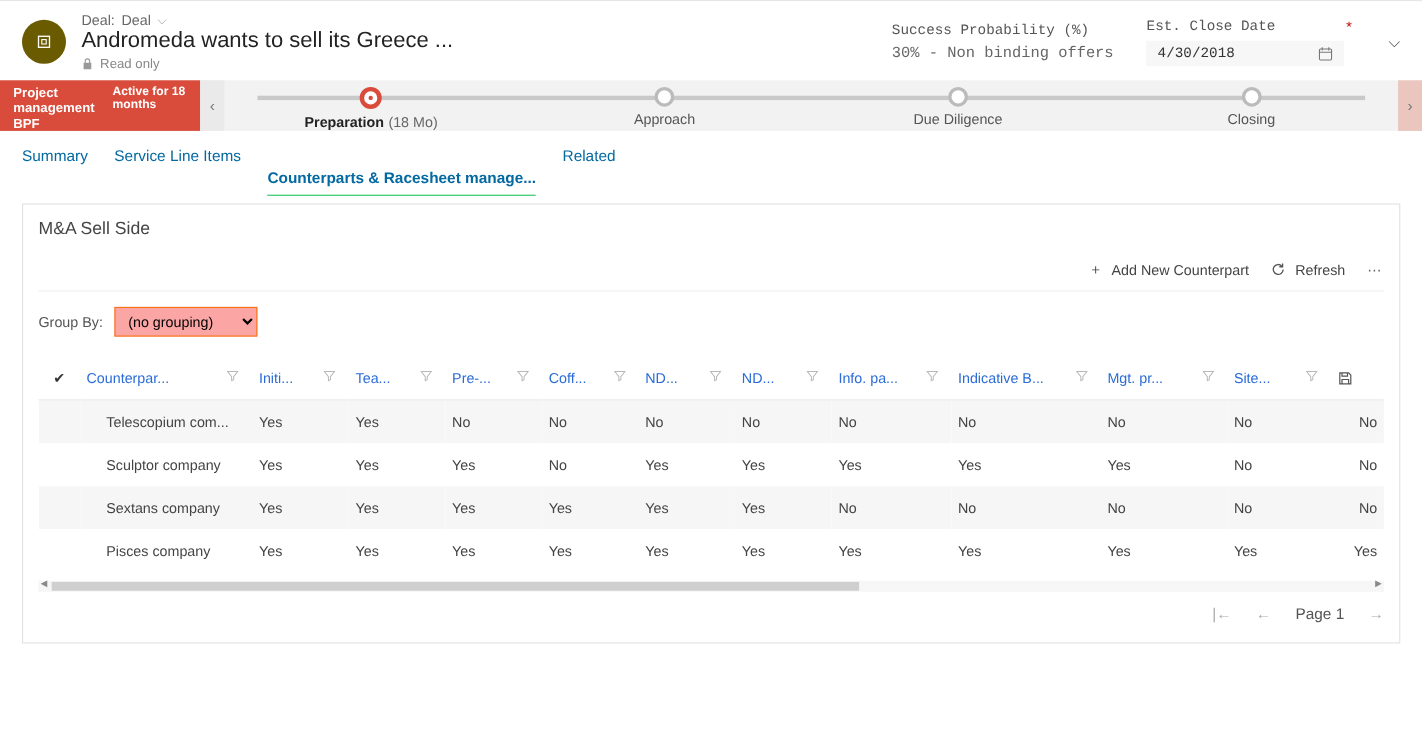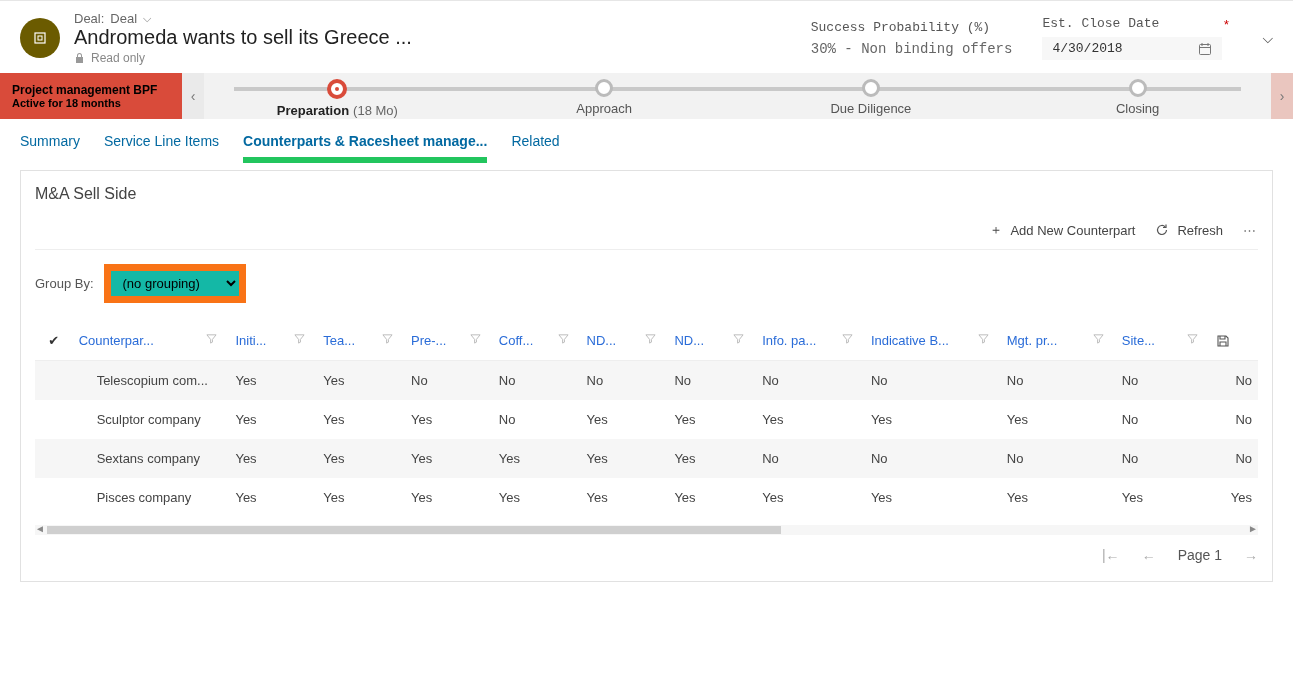--- a/index.html
+++ b/index.html
@@ -89,25 +89,25 @@
   
   .process-bar {
     display: flex;
     align-items: stretch;
     background: #f2f2f2;
     height: 46px;
     margin-top: 4px;
   }
   .process-flag {
     background: #d94b3a;
-    color: #000000;
+    color: #ffffff;
     padding: 4px 12px;
     width: 182px;
     display: flex;
-    flex-direction: column;
+    flex-direction: row;
     justify-content: center;
   }
   .process-flag .pf-title { font-size: 12px; font-weight: 600; }
   .process-flag .pf-sub { font-size: 11px; font-weight: bold; }
   .process-nav {
     width: 22px;
     background: #eaeaea;
     color: #777;
     display: flex;
     align-items: center;
@@ -179,21 +179,22 @@
     margin-bottom: 6px;
   }
   .tab {
     padding-bottom: 8px;
     color: #0369a1;
     font-size: 14px;
     cursor: pointer;
   }
   .tab.active {
     font-weight: 600;
-    border-bottom: 6px solid #22c55e;
+    border-bottom: 1px solid #22c55e;
+    margin-top: 20px;
   }
 
   
   .panel {
     margin: 0 20px 20px 20px;
     border: 1px solid #e1e1e1;
     padding: 14px 14px 18px 14px;
   }
   .panel-title {
     font-size: 16px;
@@ -216,22 +217,22 @@
     cursor: pointer;
   }
   .more-dots { letter-spacing: 2px; color: #666; cursor:pointer;}
 
   .groupby {
     display: flex; align-items: center; gap: 10px;
     font-size: 13px; color: #555;
     margin-bottom: 18px;
   }
   .groupby select {
-    border: 7px solid #f97316;
-    background: #14b8a6;
+    border: 1px solid #f97316;
+    background: #fca5a5;
     padding: 4px 22px 4px 8px;
     font-size: 13px;
   }
 
   
   .grid {
     width: 100%;
     border-collapse: collapse;
     table-layout: fixed;
   }

